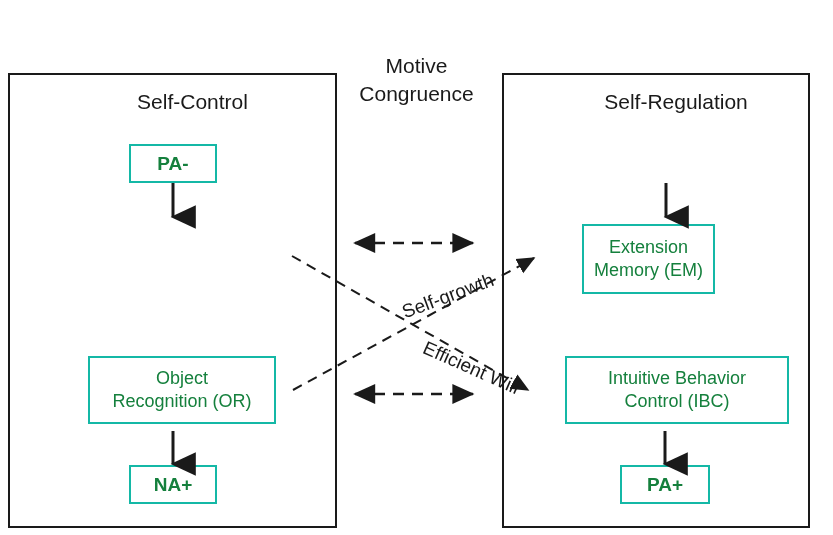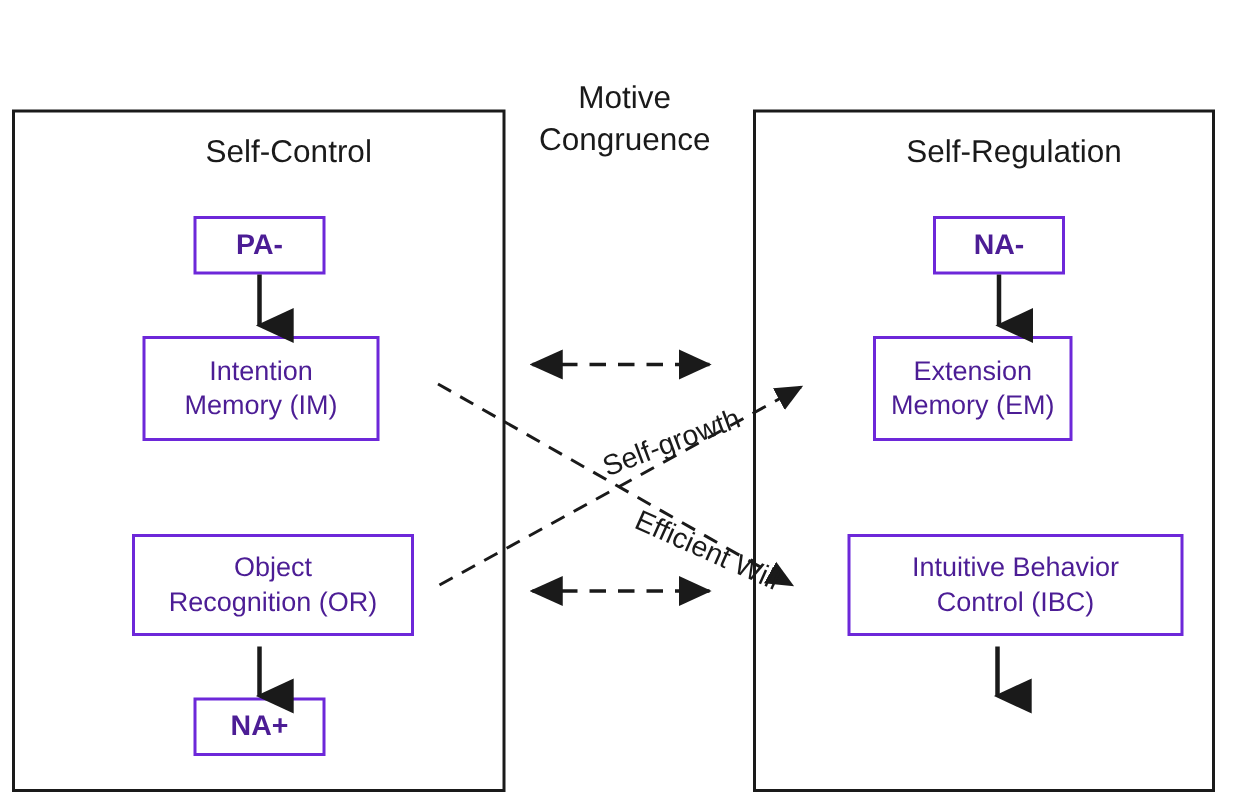--- a/index.html
+++ b/index.html
@@ -47,30 +47,30 @@
     width: 100%;
     text-align: center;
     font-size: 21px;
     line-height: 26px;
     color: #1a1a1a;
     margin-left: 20px;
   }
   
   .node {
     position: absolute;
-    border: 2px solid #6d28d9;
+    border: 2px solid #14b8a6;
     box-sizing: border-box;
     background: #ffffff;
     display: flex;
     align-items: center;
     justify-content: center;
     text-align: center;
     font-size: 18px;
     line-height: 23px;
-    color: #4c1d95;
+    color: #15803d;
     white-space: pre-line;
   }
   .node.affect {
     font-weight: bold;
     font-size: 19px;
   }
   
   #node-pa-minus { left: 129px; top: 144px; width: 88px;  height: 39px; }
   #node-im       { left: 95px;  top: 224px; width: 158px; height: 70px; }
   #node-or       { left: 88px;  top: 356px; width: 188px; height: 68px; }
@@ -131,35 +131,33 @@
 <div id="stage">
 
   <div id="diagram-title">Motive
 Congruence</div>
 
   <div class="panel" id="panel-self-control">
     <div class="panel-title">Self-Control</div>
   </div>
 
   <div class="node affect" id="node-pa-minus">PA-</div>
-  <div class="node" id="node-im">Intention
-Memory (IM)</div>
   <div class="node affect" id="node-na-plus">NA+</div>
   <div class="node" id="node-or">Object
 Recognition (OR)</div>
 
   <div class="panel" id="panel-self-regulation">
     <div class="panel-title">Self-Regulation</div>
   </div>
 
-  <div class="node affect" id="node-na-minus">NA-</div>
   <div class="node" id="node-em">Extension
 Memory (EM)</div>
   <div class="node" id="node-ibc">Intuitive Behavior
 Control (IBC)</div>
+  <div class="node affect" id="node-pa-plus">PA+</div>
 
   <svg id="arrow-layer" viewBox="0 0 833 535">
     <defs>
       <marker id="m-solid-down" markerWidth="9" markerHeight="9" refX="4.5" refY="7.6" orient="auto" markerUnits="strokeWidth">
         <path d="M0.6,0 L8.4,0 L4.5,8.4 Z" fill="#1a1a1a"></path>
       </marker>
       <marker id="m-solid-up" markerWidth="9" markerHeight="9" refX="4.5" refY="0.8" orient="auto" markerUnits="strokeWidth">
         <path d="M4.5,0 L8.4,8.4 L0.6,8.4 Z" fill="#1a1a1a"></path>
       </marker>
       <marker id="m-dash-end" markerWidth="10" markerHeight="10" refX="8.6" refY="5" orient="auto" markerUnits="strokeWidth">

